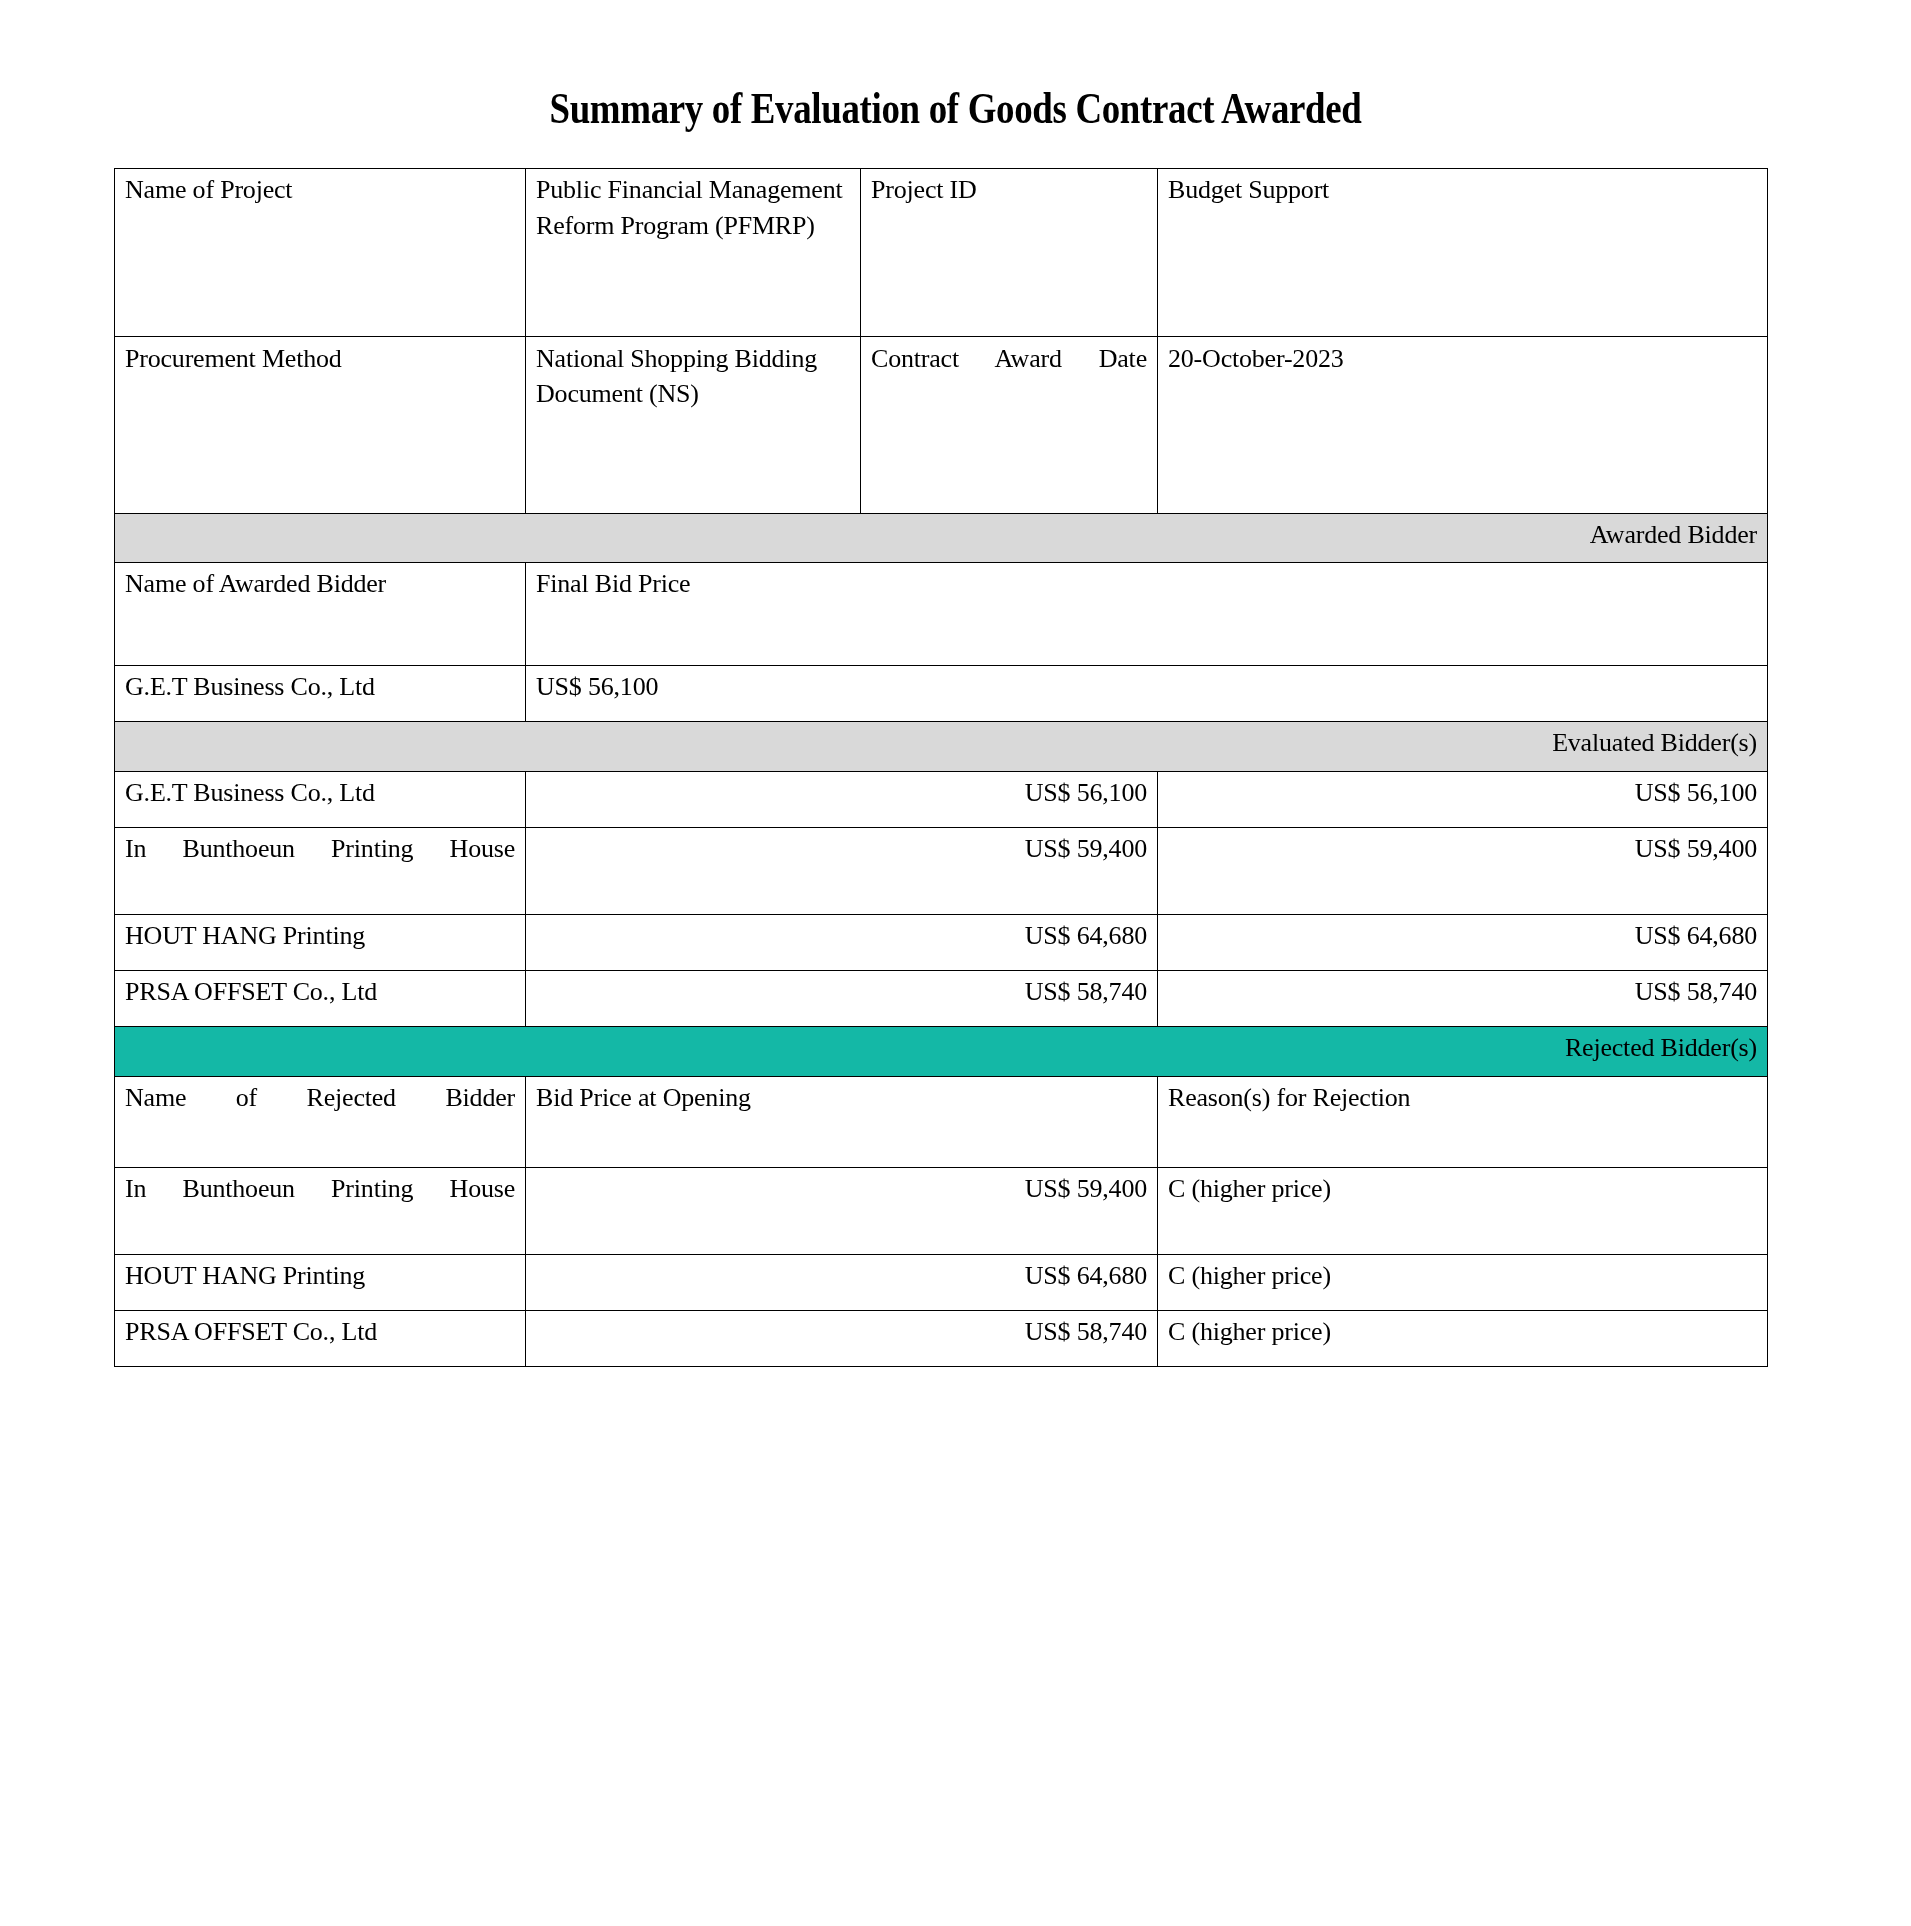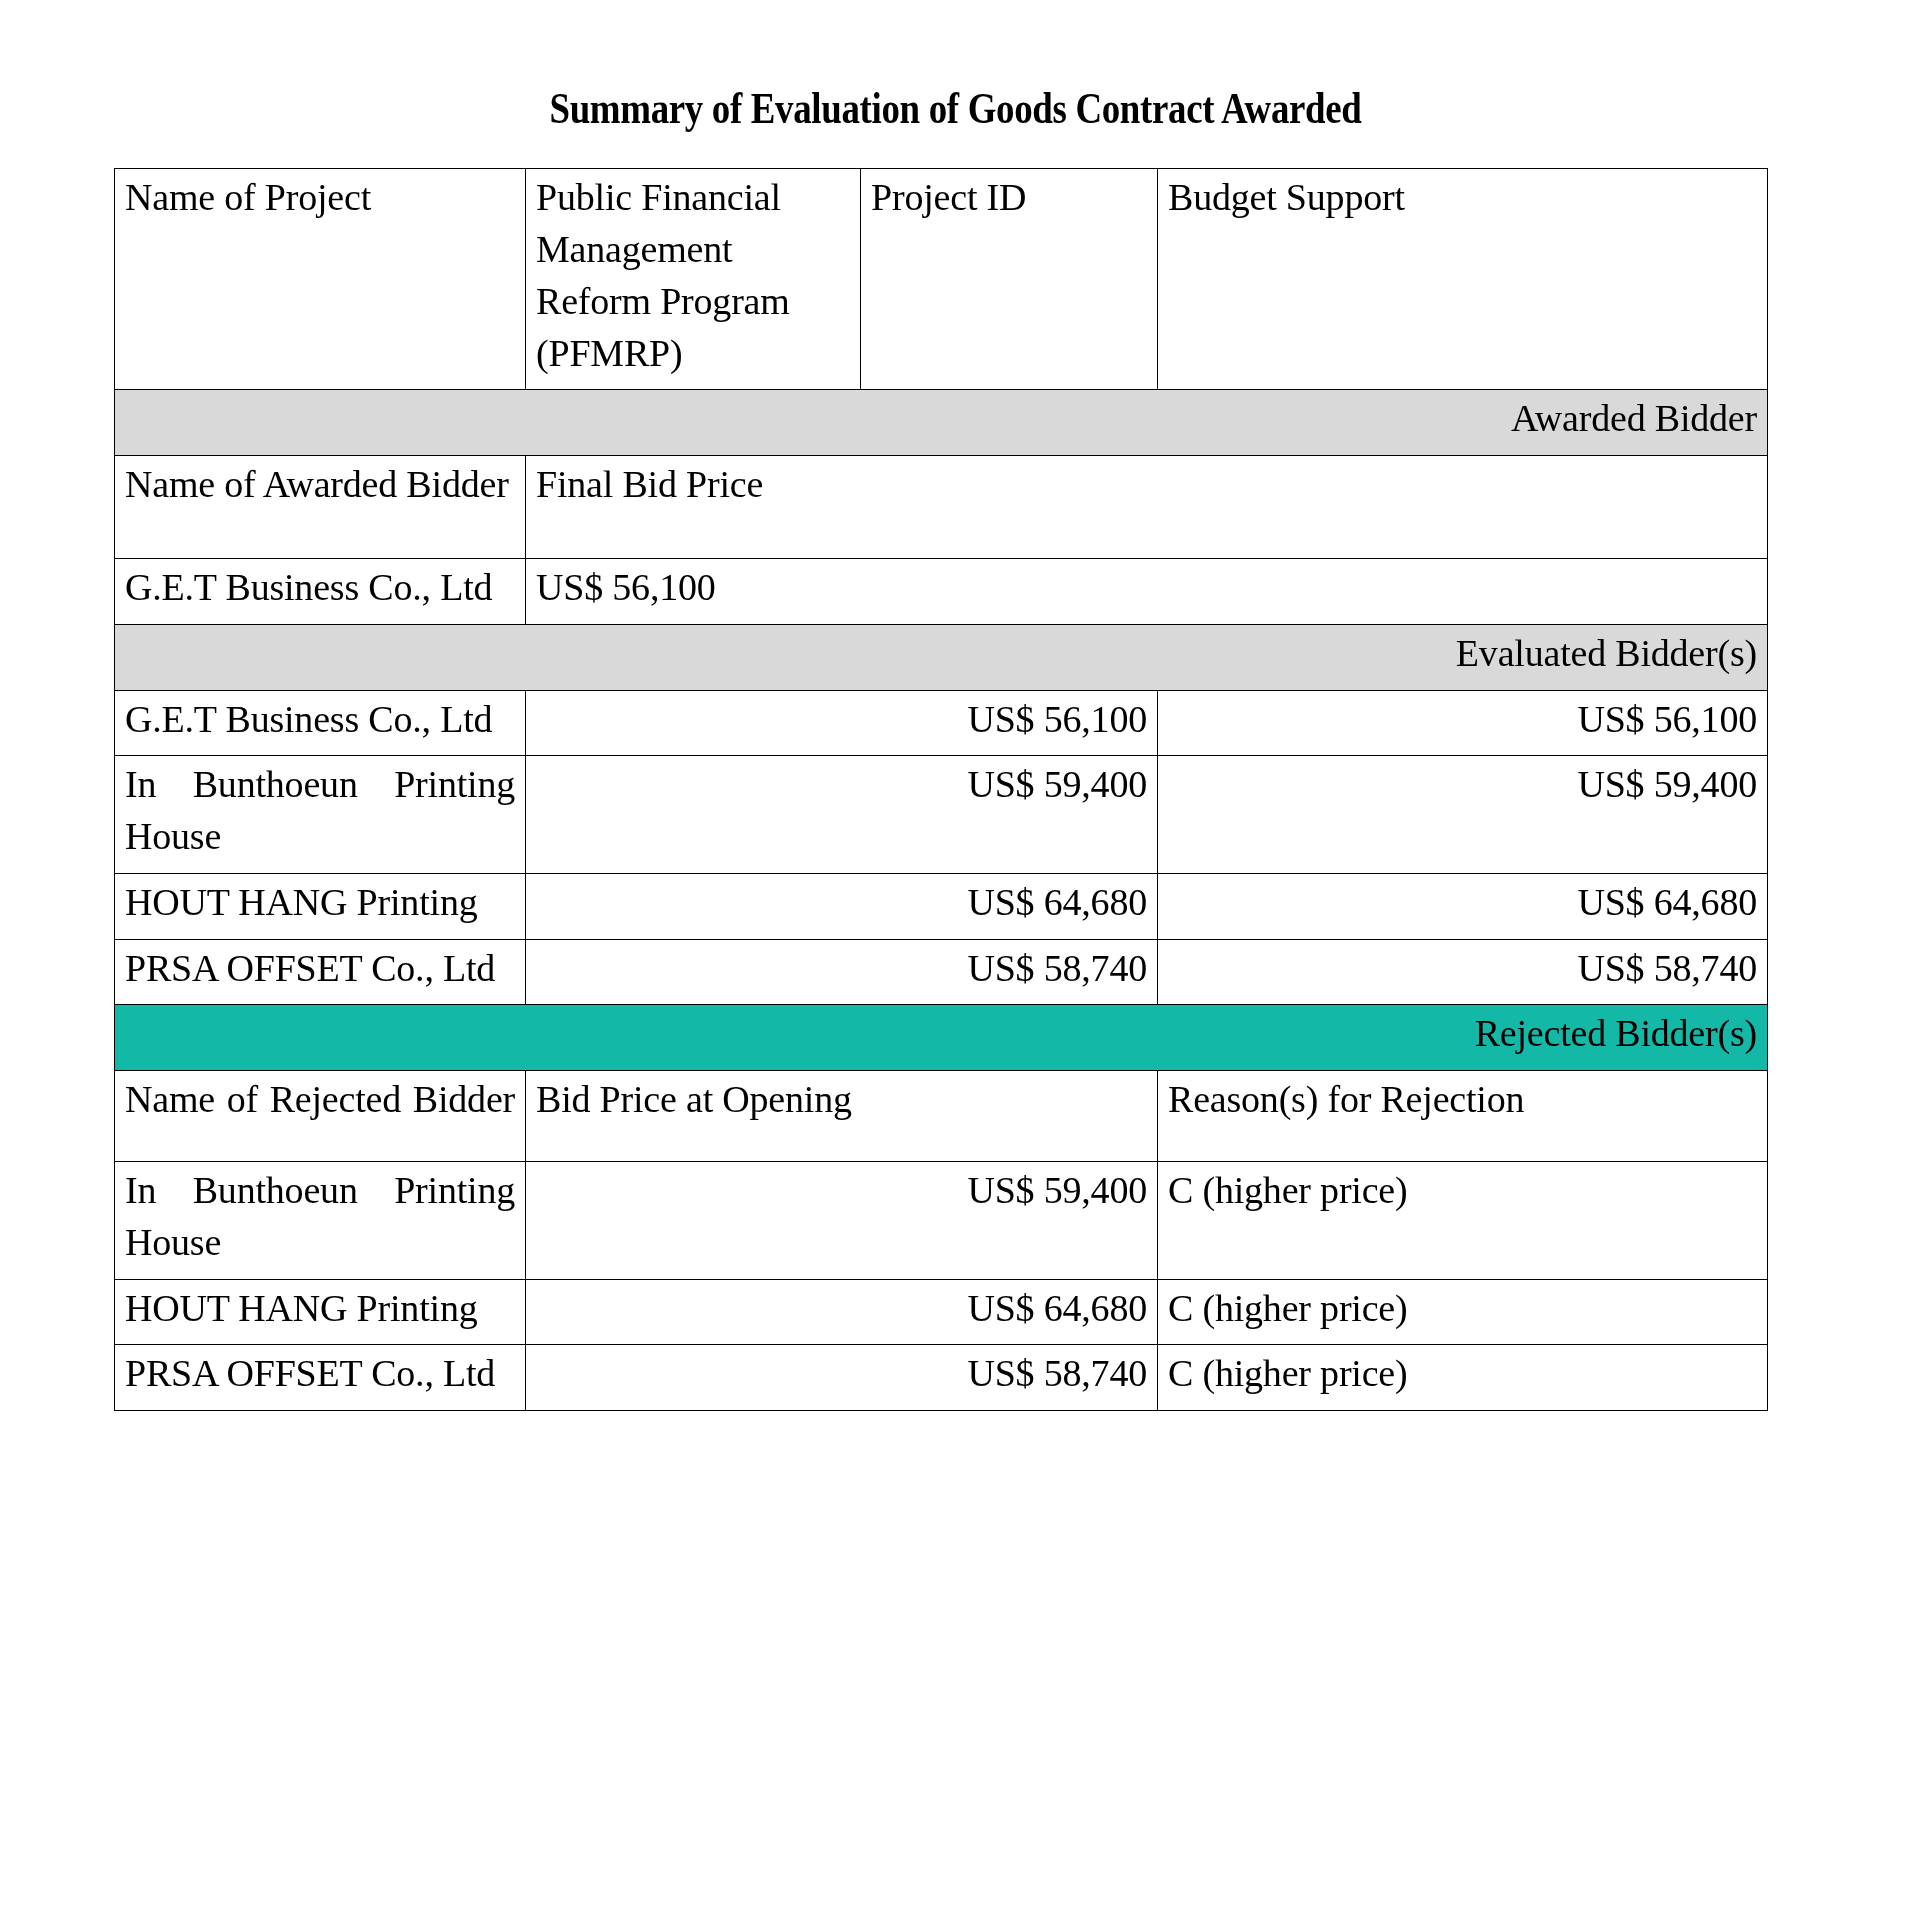--- a/index.html
+++ b/index.html
@@ -43,21 +43,21 @@
     table-layout: fixed;
     width: 1653px;
     margin: 0 0 0 114px;
     margin-top: 35px;
   }
 
   table.summary td {
     border: 1.2px solid #000000;
     vertical-align: top;
     padding: 3.1px 10px 10px 10px;
-    font-size: 38px;
+    font-size: 26px;
     line-height: 1.36;
     letter-spacing: -0.2px;
     margin-top: 28px;
   }
 
   
   col.c1 { width: 411px; }
   col.c2 { width: 335px; }
   col.c3 { width: 297px; }
   col.c4 { width: 610px; }
@@ -102,20 +102,26 @@
     <tbody>
 
       <tr class="h-row1">
         <td class="left">Name of Project</td>
         <td class="left">Public Financial Management Reform Program (PFMRP)</td>
         <td class="left">Project ID</td>
         <td class="left">Budget Support</td>
       </tr>
 
 
+      <tr class="h-row3">
+        <td class="left">Procurement Method</td>
+        <td class="left">National Shopping Bidding Document (NS)</td>
+        <td class="just">Contract Award Date</td>
+        <td class="left">20-October-2023</td>
+      </tr>
 
       <tr>
         <td class="band band-light" colspan="4">Awarded Bidder</td>
       </tr>
 
       <tr class="h-hdr">
         <td class="center">Name of Awarded Bidder</td>
         <td class="center" colspan="3">Final Bid Price</td>
       </tr>
 

